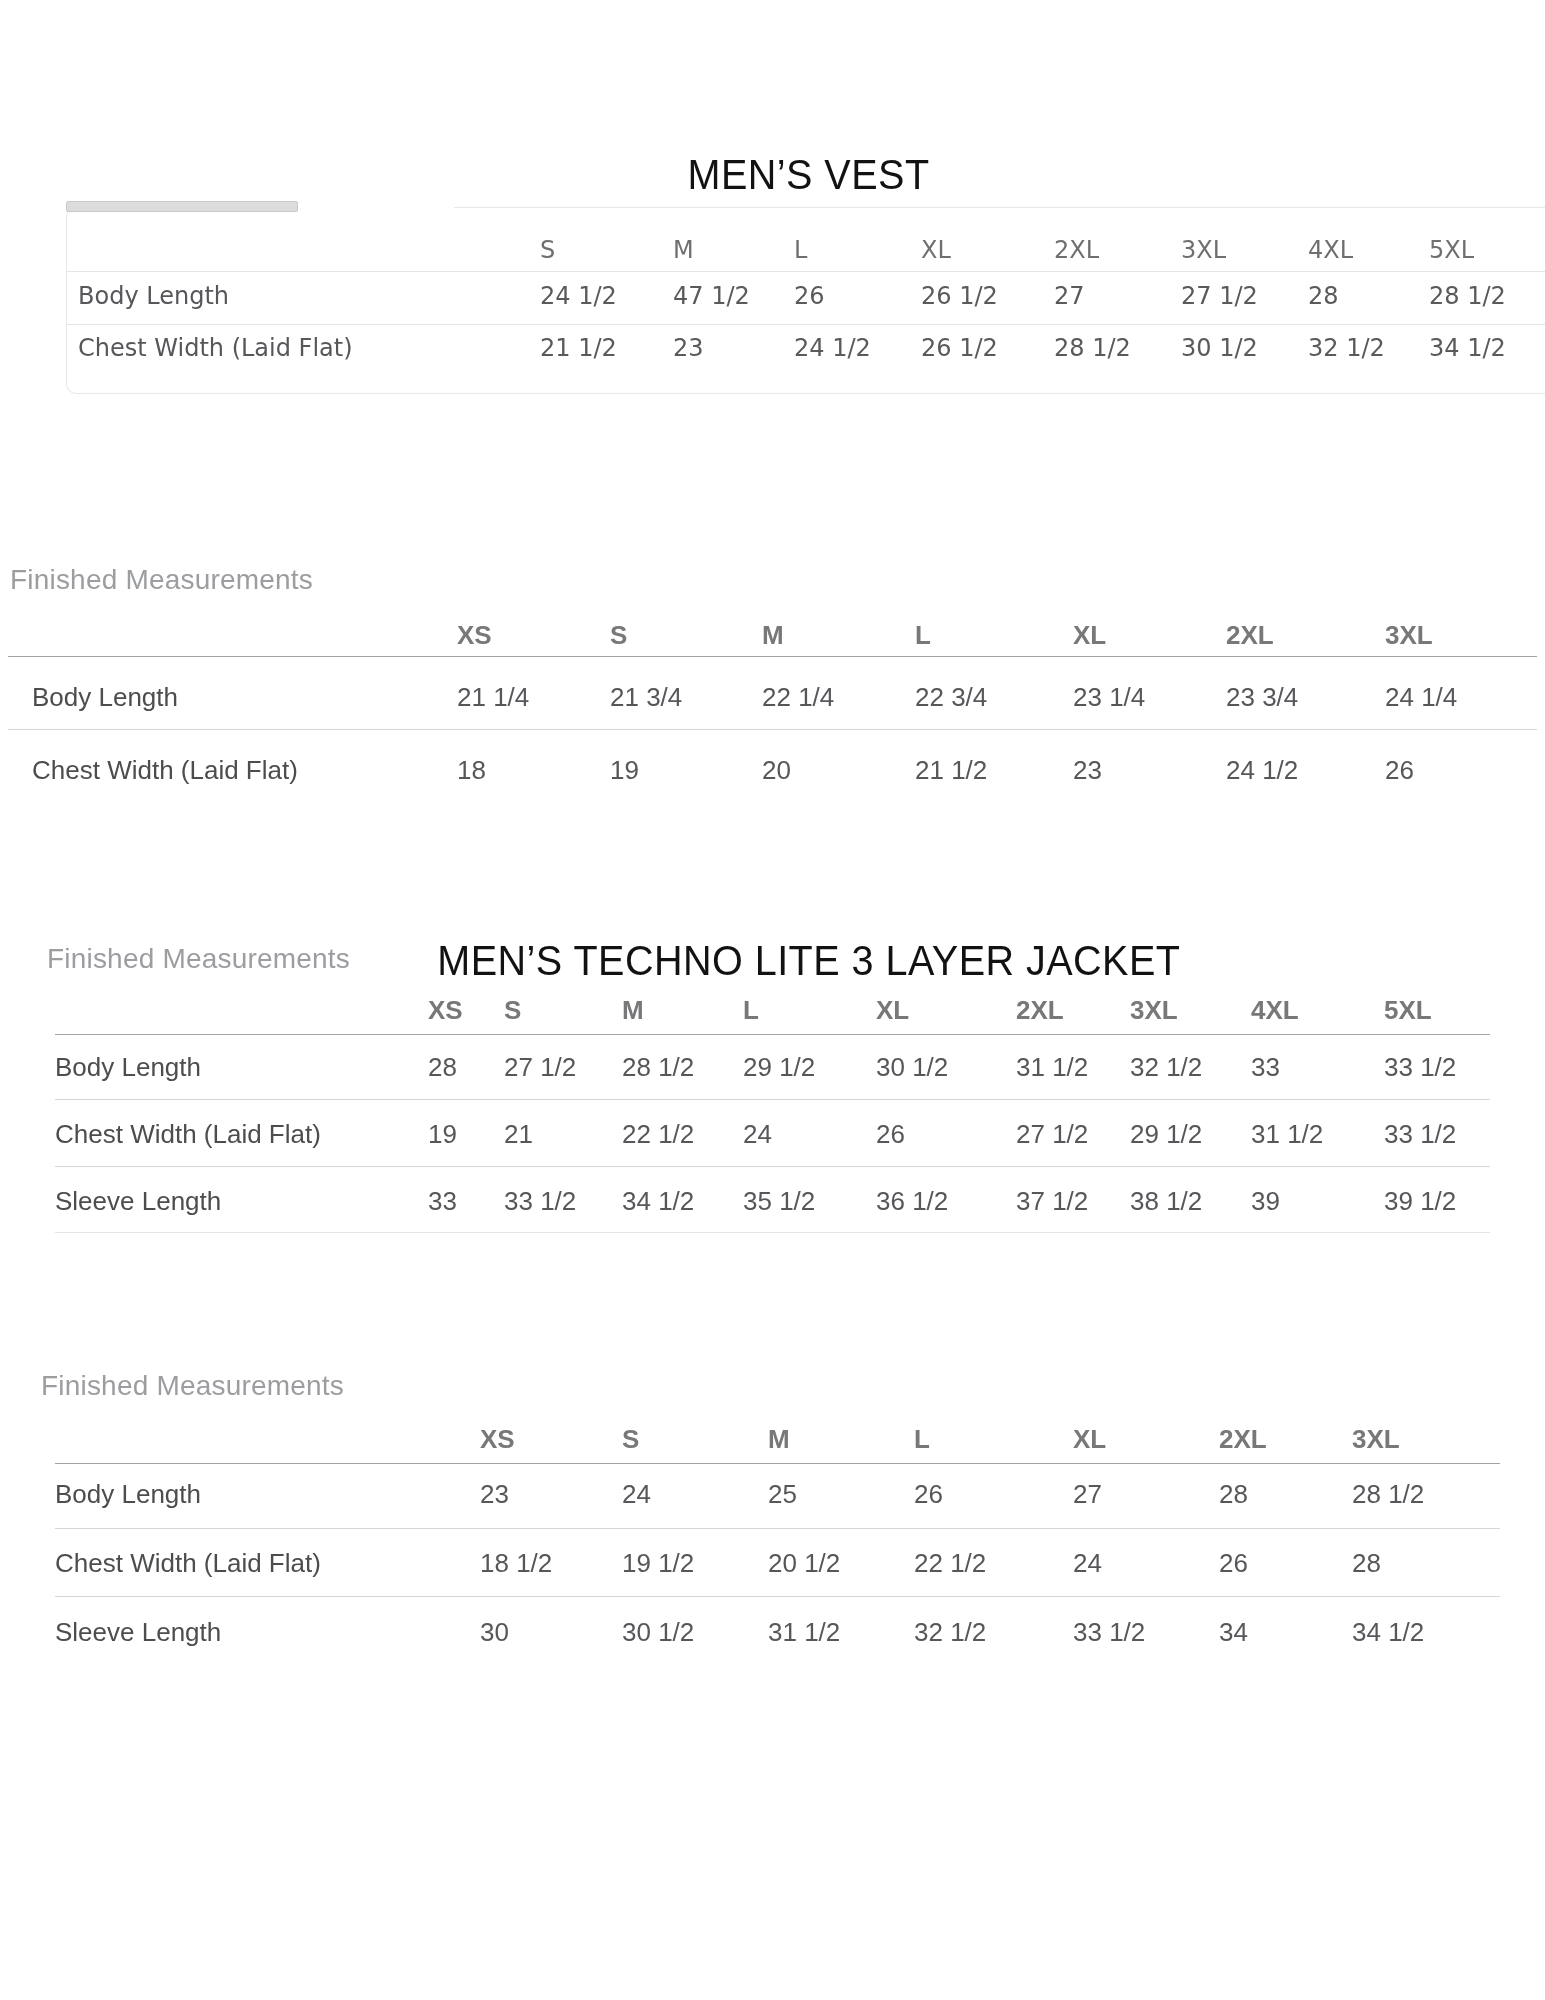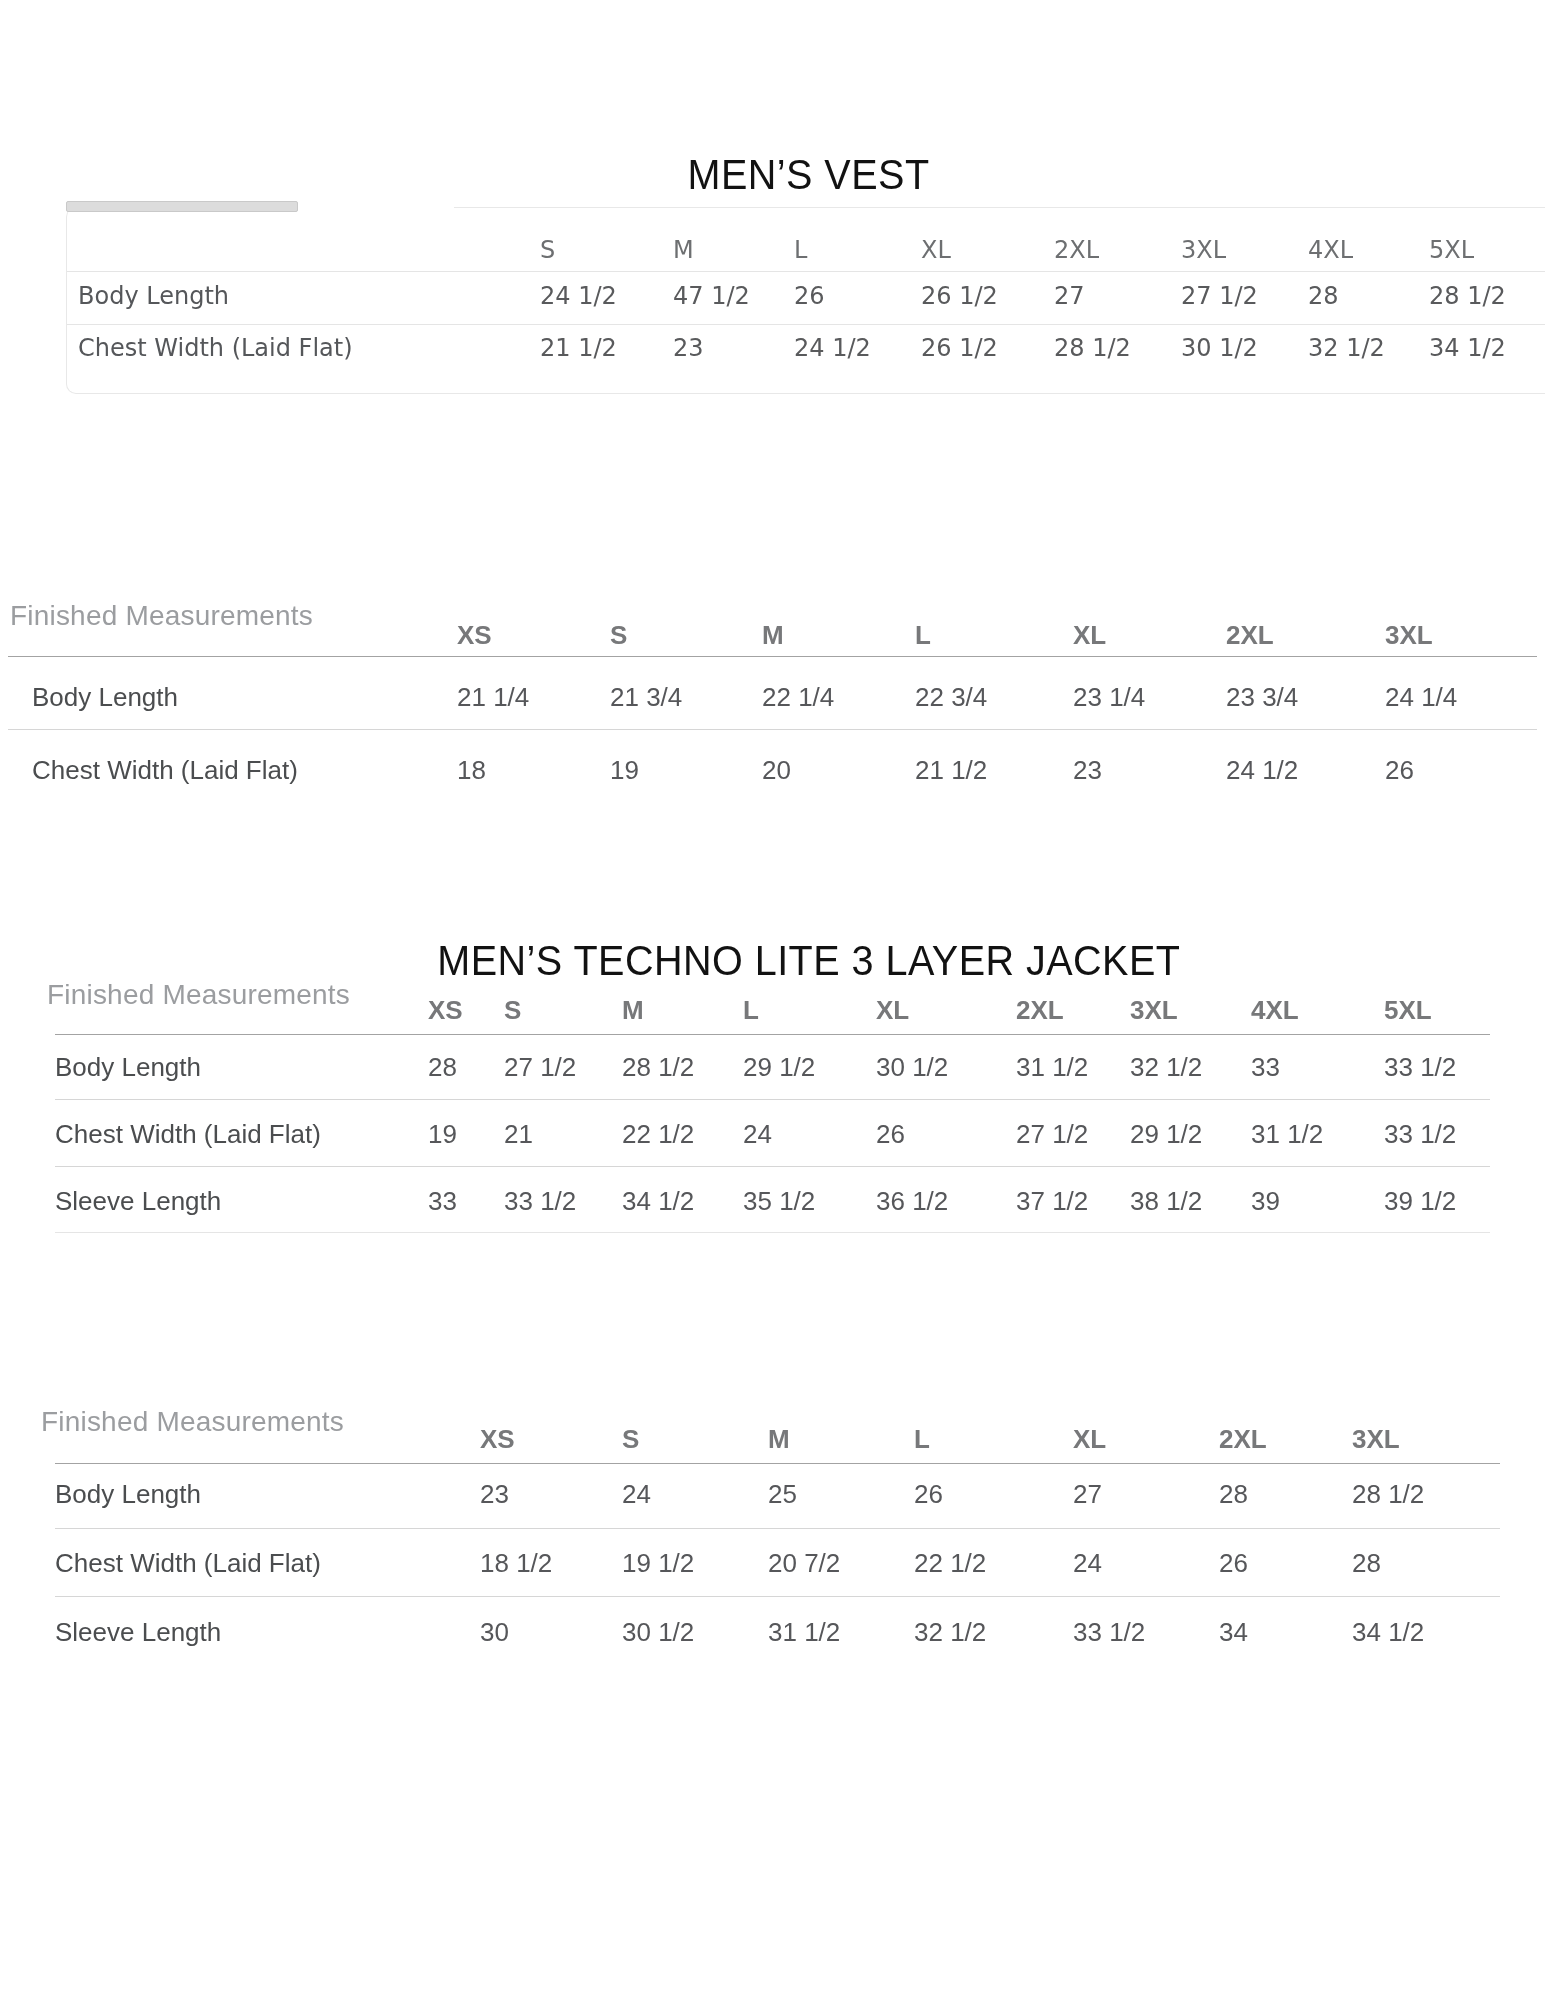--- a/index.html
+++ b/index.html
@@ -14,21 +14,21 @@
   .title {
     position:absolute; left:12px; width:100%; text-align:center;
     color:#121212; font-size:43px; line-height:46px; font-weight:400;
     white-space:pre-wrap;
   }
   .title > span { display:inline-block; transform:scaleX(0.92); transform-origin:center; letter-spacing:0.5px; }
 
   
   .finished {
     position:absolute; color:#9b9da0; font-size:28px; line-height:32px;
-    letter-spacing:0.2px; white-space:nowrap;margin-top:36px;
+    letter-spacing:0.2px; white-space:nowrap;
   }
 
   
   .t { position:absolute; display:grid; }
   .c { white-space:nowrap; line-height:34px; }
 
   
   .g1 { left:78px; width:1467px;
         grid-template-columns:462px 133px 121px 127px 133px 127px 127px 121px 1fr; }
   .f1 { font-family:"DejaVu Sans", sans-serif; font-size:24px; }
@@ -237,21 +237,21 @@
     <div class="c val">27</div>
     <div class="c val">28</div>
     <div class="c val">28 1/2</div>
   </div>
   <div class="line line-mid" style="left:55px;top:1528px;width:1445px"></div>
 
   <div class="t g4 f2" style="top:1546px">
     <div class="c lab">Chest Width (Laid Flat)</div>
     <div class="c val">18 1/2</div>
     <div class="c val">19 1/2</div>
-    <div class="c val">20 7/2</div>
+    <div class="c val">20 1/2</div>
     <div class="c val">22 1/2</div>
     <div class="c val">24</div>
     <div class="c val">26</div>
     <div class="c val">28</div>
   </div>
   <div class="line line-mid" style="left:55px;top:1596px;width:1445px"></div>
 
   <div class="t g4 f2" style="top:1615px">
     <div class="c lab">Sleeve Length</div>
     <div class="c val">30</div>

